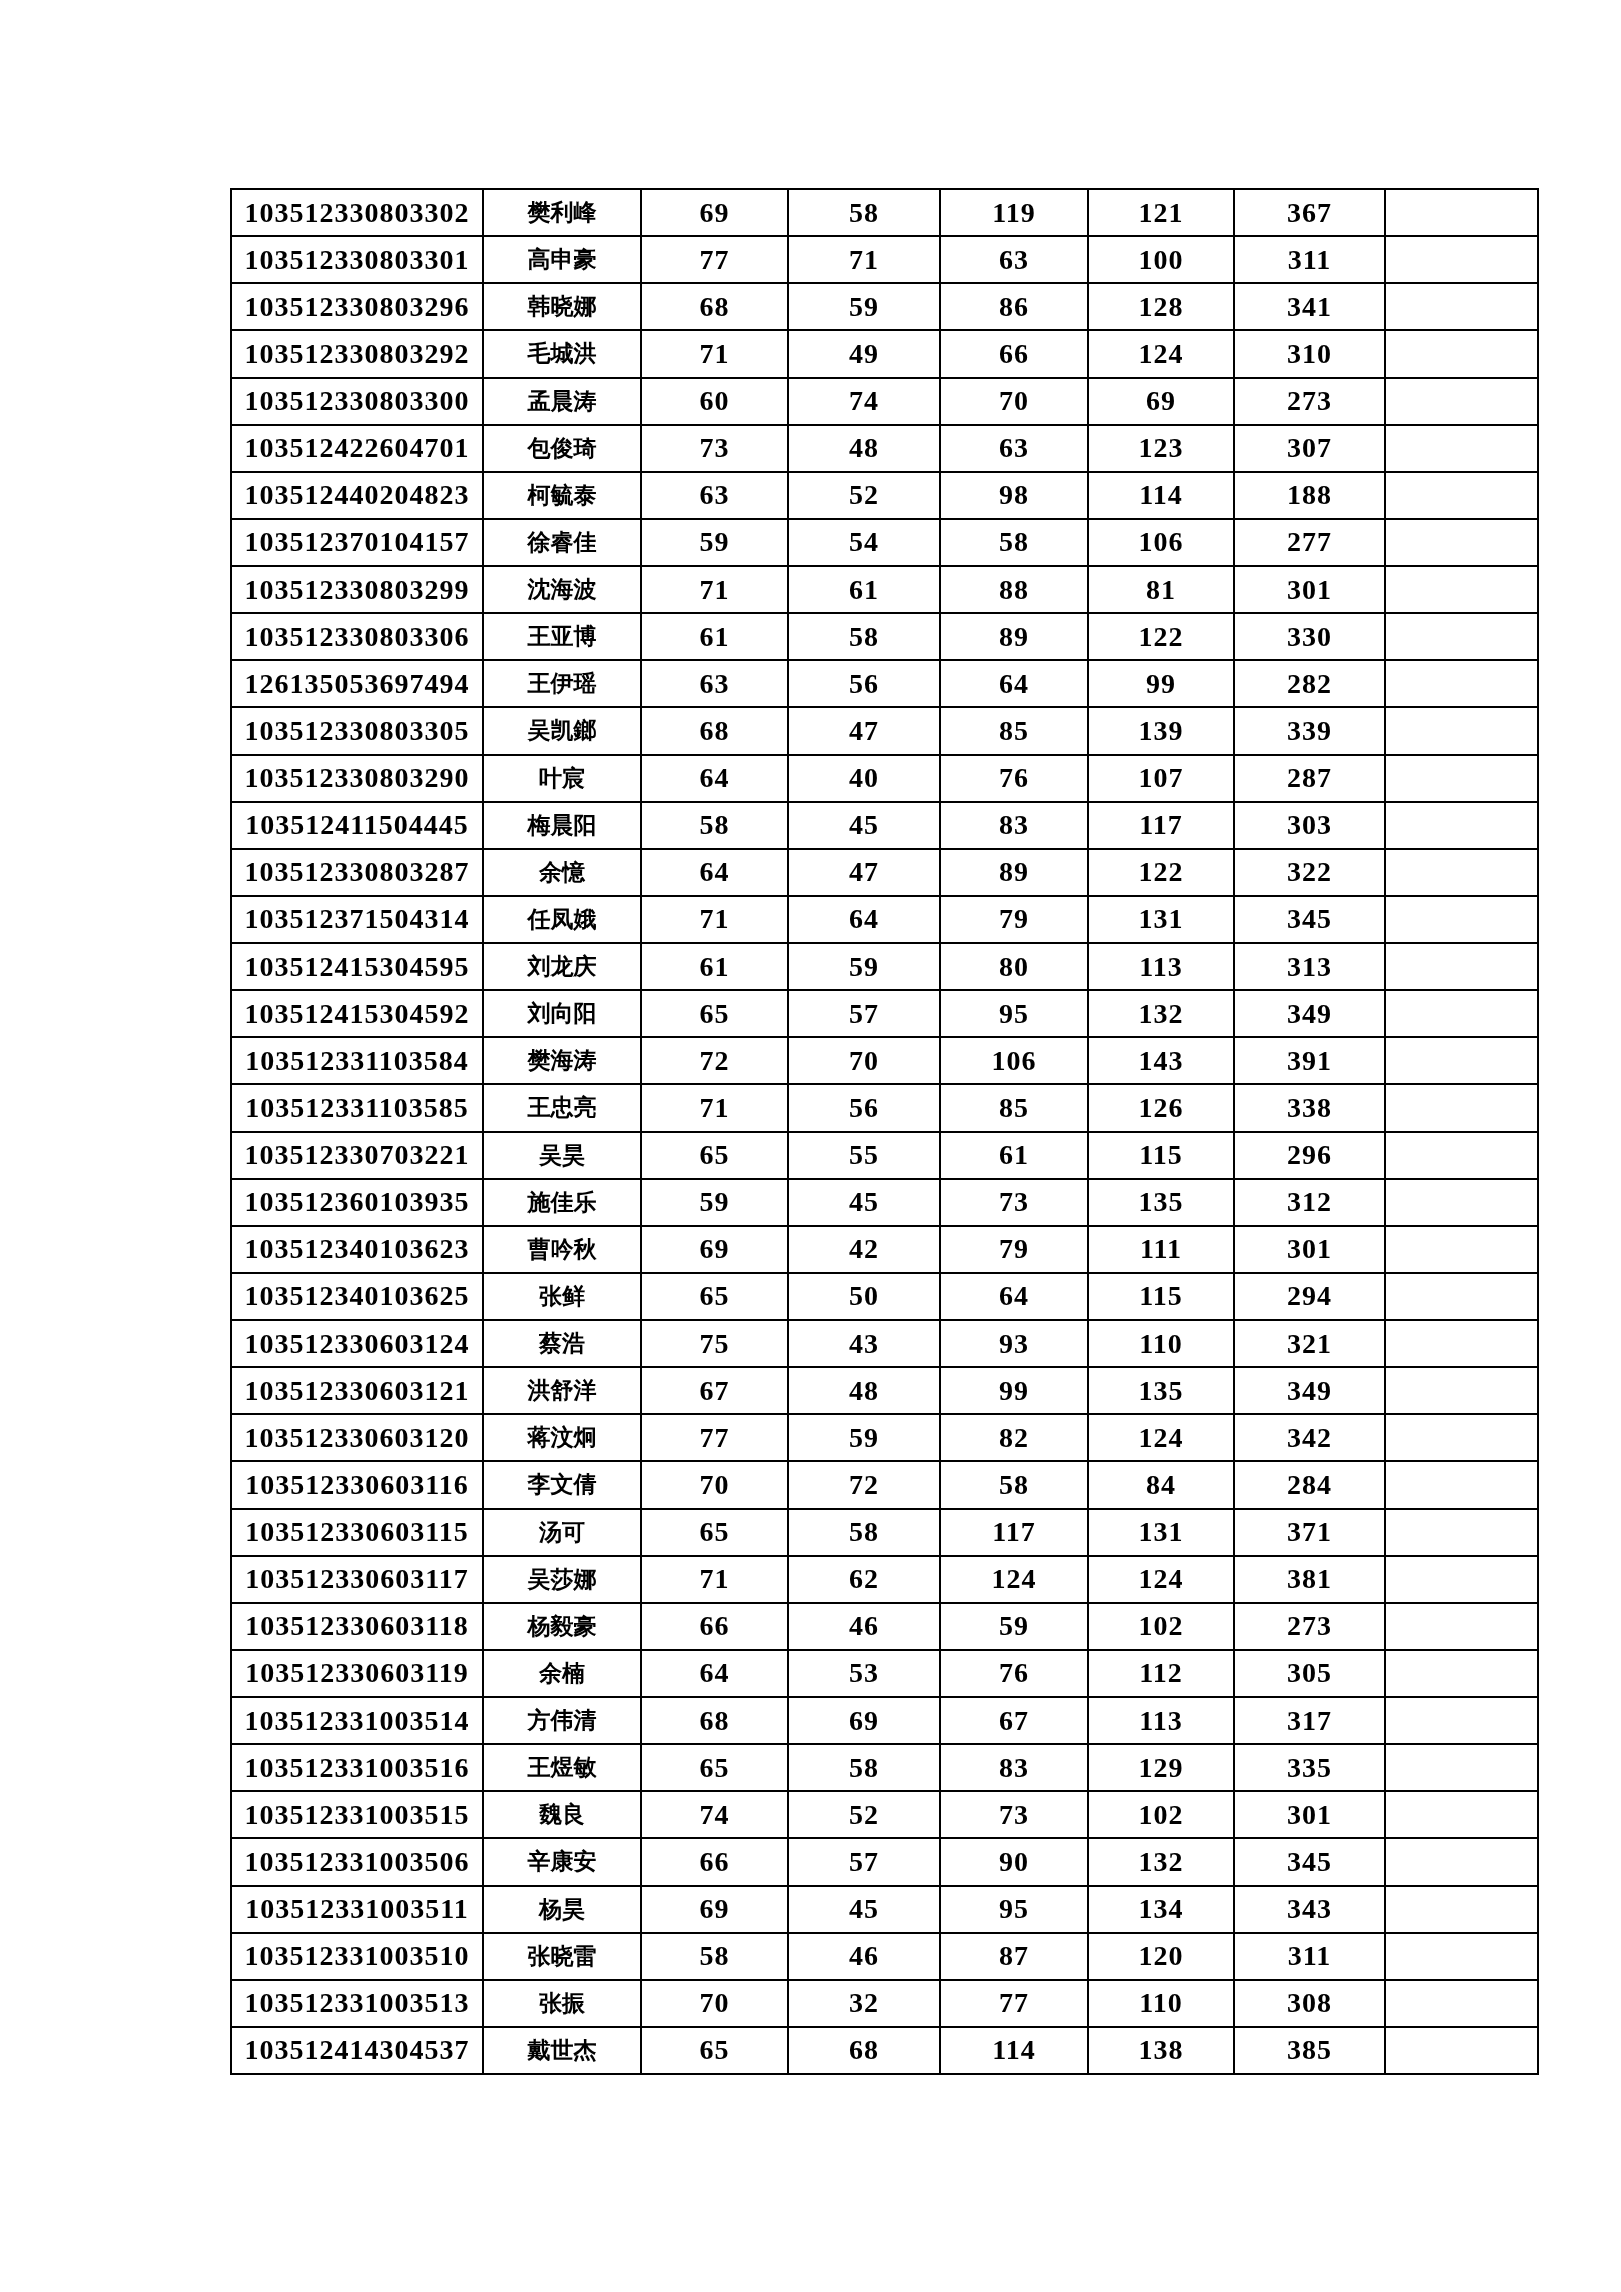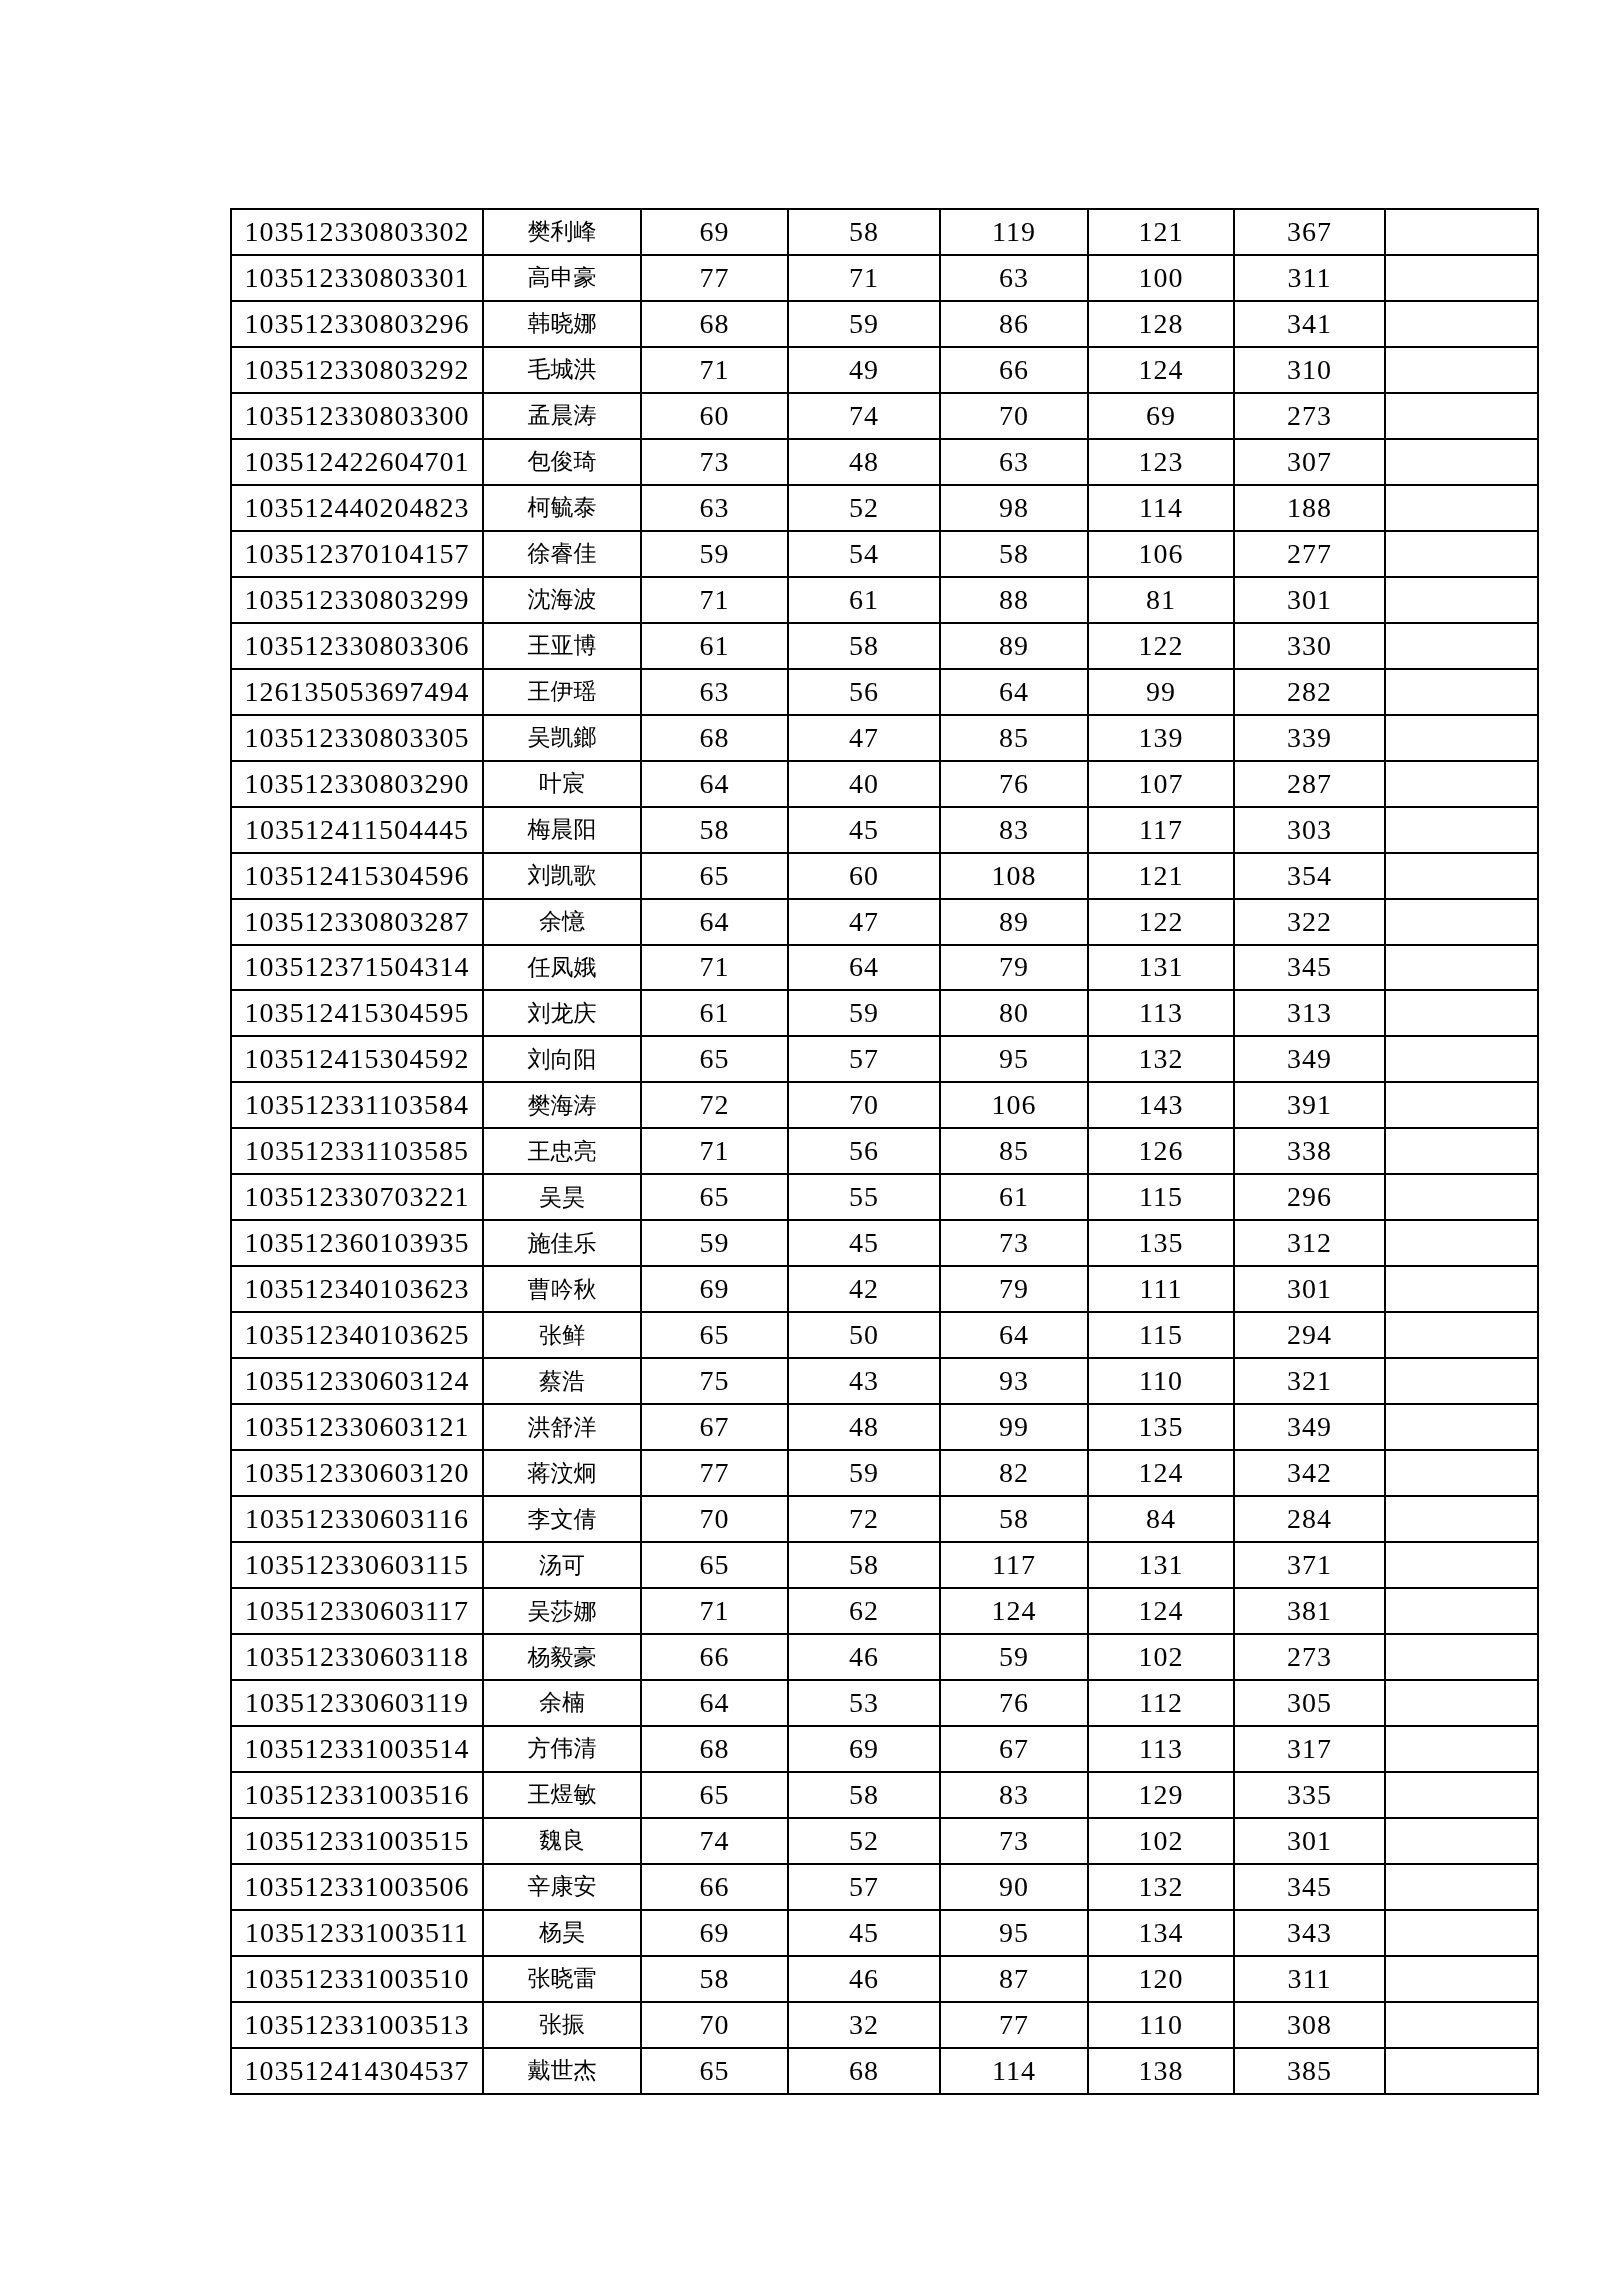--- a/index.html
+++ b/index.html
@@ -12,26 +12,27 @@
     width: 1621px;
     height: 2293px;
     background: #ffffff;
     font-family: "Liberation Serif", "DejaVu Serif", serif;
     color: #000000;
     overflow: hidden;
   }
   table.scores {
     position: absolute;
     left: 230px;
-    top: 208px;
+    top: 188px;
     width: 1307px;
     height: 1887px;
     border-collapse: collapse;
     table-layout: fixed;
     border: 2.9px solid #000000;
+    font-weight: bold;
   }
   table.scores td {
     border: 2px solid #000000;
     text-align: center;
     vertical-align: middle;
     padding: 0;
     overflow: hidden;
     white-space: nowrap;
   }
   td.num {
@@ -194,30 +195,20 @@
           <td class="num">103512411504445</td>
           <td class="name">梅晨阳</td>
           <td class="num">58</td>
           <td class="num">45</td>
           <td class="num">83</td>
           <td class="num">117</td>
           <td class="num">303</td>
           <td class="num"></td>
         </tr>
         <tr>
-          <td class="num">103512415304596</td>
-          <td class="name">刘凯歌</td>
-          <td class="num">65</td>
-          <td class="num">60</td>
-          <td class="num">108</td>
-          <td class="num">121</td>
-          <td class="num">354</td>
-          <td class="num"></td>
-        </tr>
-        <tr>
           <td class="num">103512330803287</td>
           <td class="name">余憶</td>
           <td class="num">64</td>
           <td class="num">47</td>
           <td class="num">89</td>
           <td class="num">122</td>
           <td class="num">322</td>
           <td class="num"></td>
         </tr>
         <tr>

